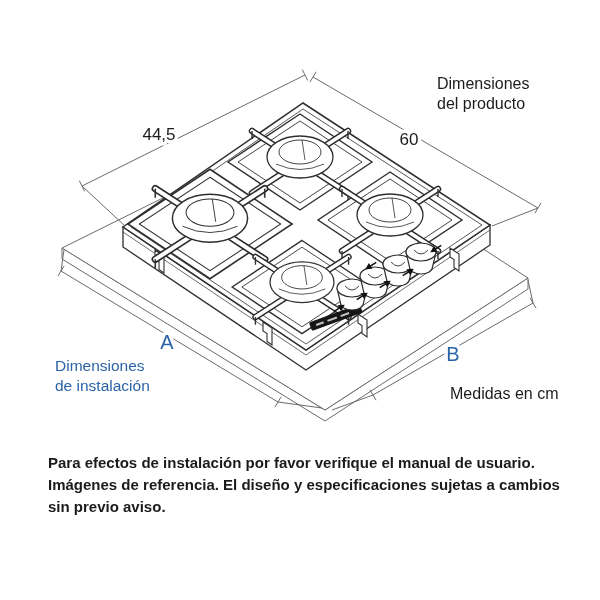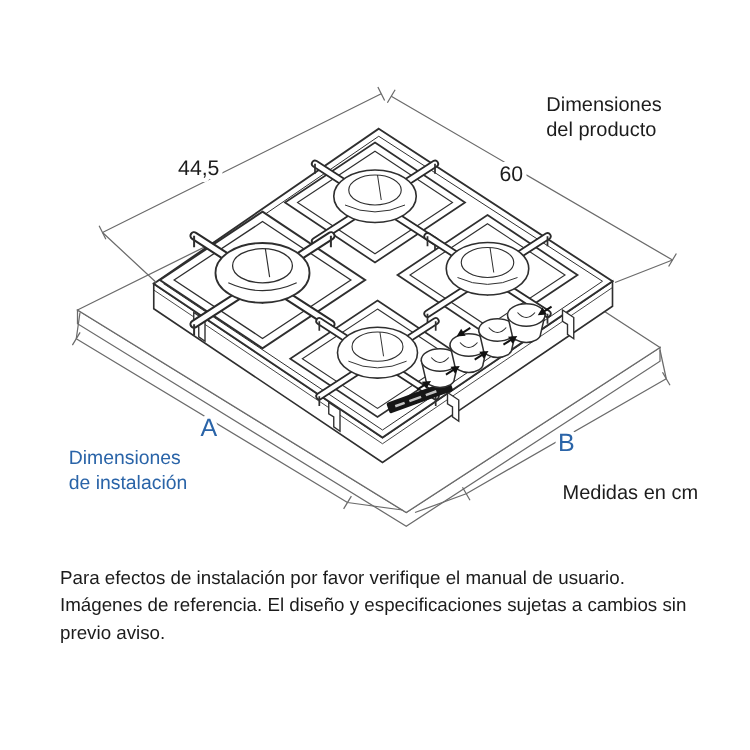--- a/index.html
+++ b/index.html
@@ -5,21 +5,21 @@
   html,body{margin:0;padding:0;background:#ffffff;width:600px;height:600px;overflow:hidden;}
   .page{position:relative;width:480px;height:600px;background:#fff;font-family:"Liberation Sans",sans-serif;}
   .diagram{position:absolute;left:0;top:0;}
   svg text{font-family:"Liberation Sans",sans-serif;}
   .lbl-dark{fill:#1c1c1c;}
   .lbl-blue{fill:#2a64a8;}
   .halo{paint-order:stroke;stroke:#ffffff;stroke-width:7px;stroke-linejoin:round;}
   .copy{position:absolute;left:48px;top:440px;width:516px;color:#1b1b1b;}
   .copy p{margin:0;}
   .p1{font-size:15px;line-height:1.42;text-align:justify;}
-  .p2{font-size:15px;line-height:1.45;font-weight:normal;margin-top:12px !important;}
+  .p2{font-size:15px;line-height:1.45;font-weight:bold;margin-top:12px !important;}
 </style>
 </head>
 <body>
 
 <div class="page">
 
 <svg class="diagram" width="600" height="435" viewBox="0 0 600 435">
   <defs>
 
     <g id="burner">

